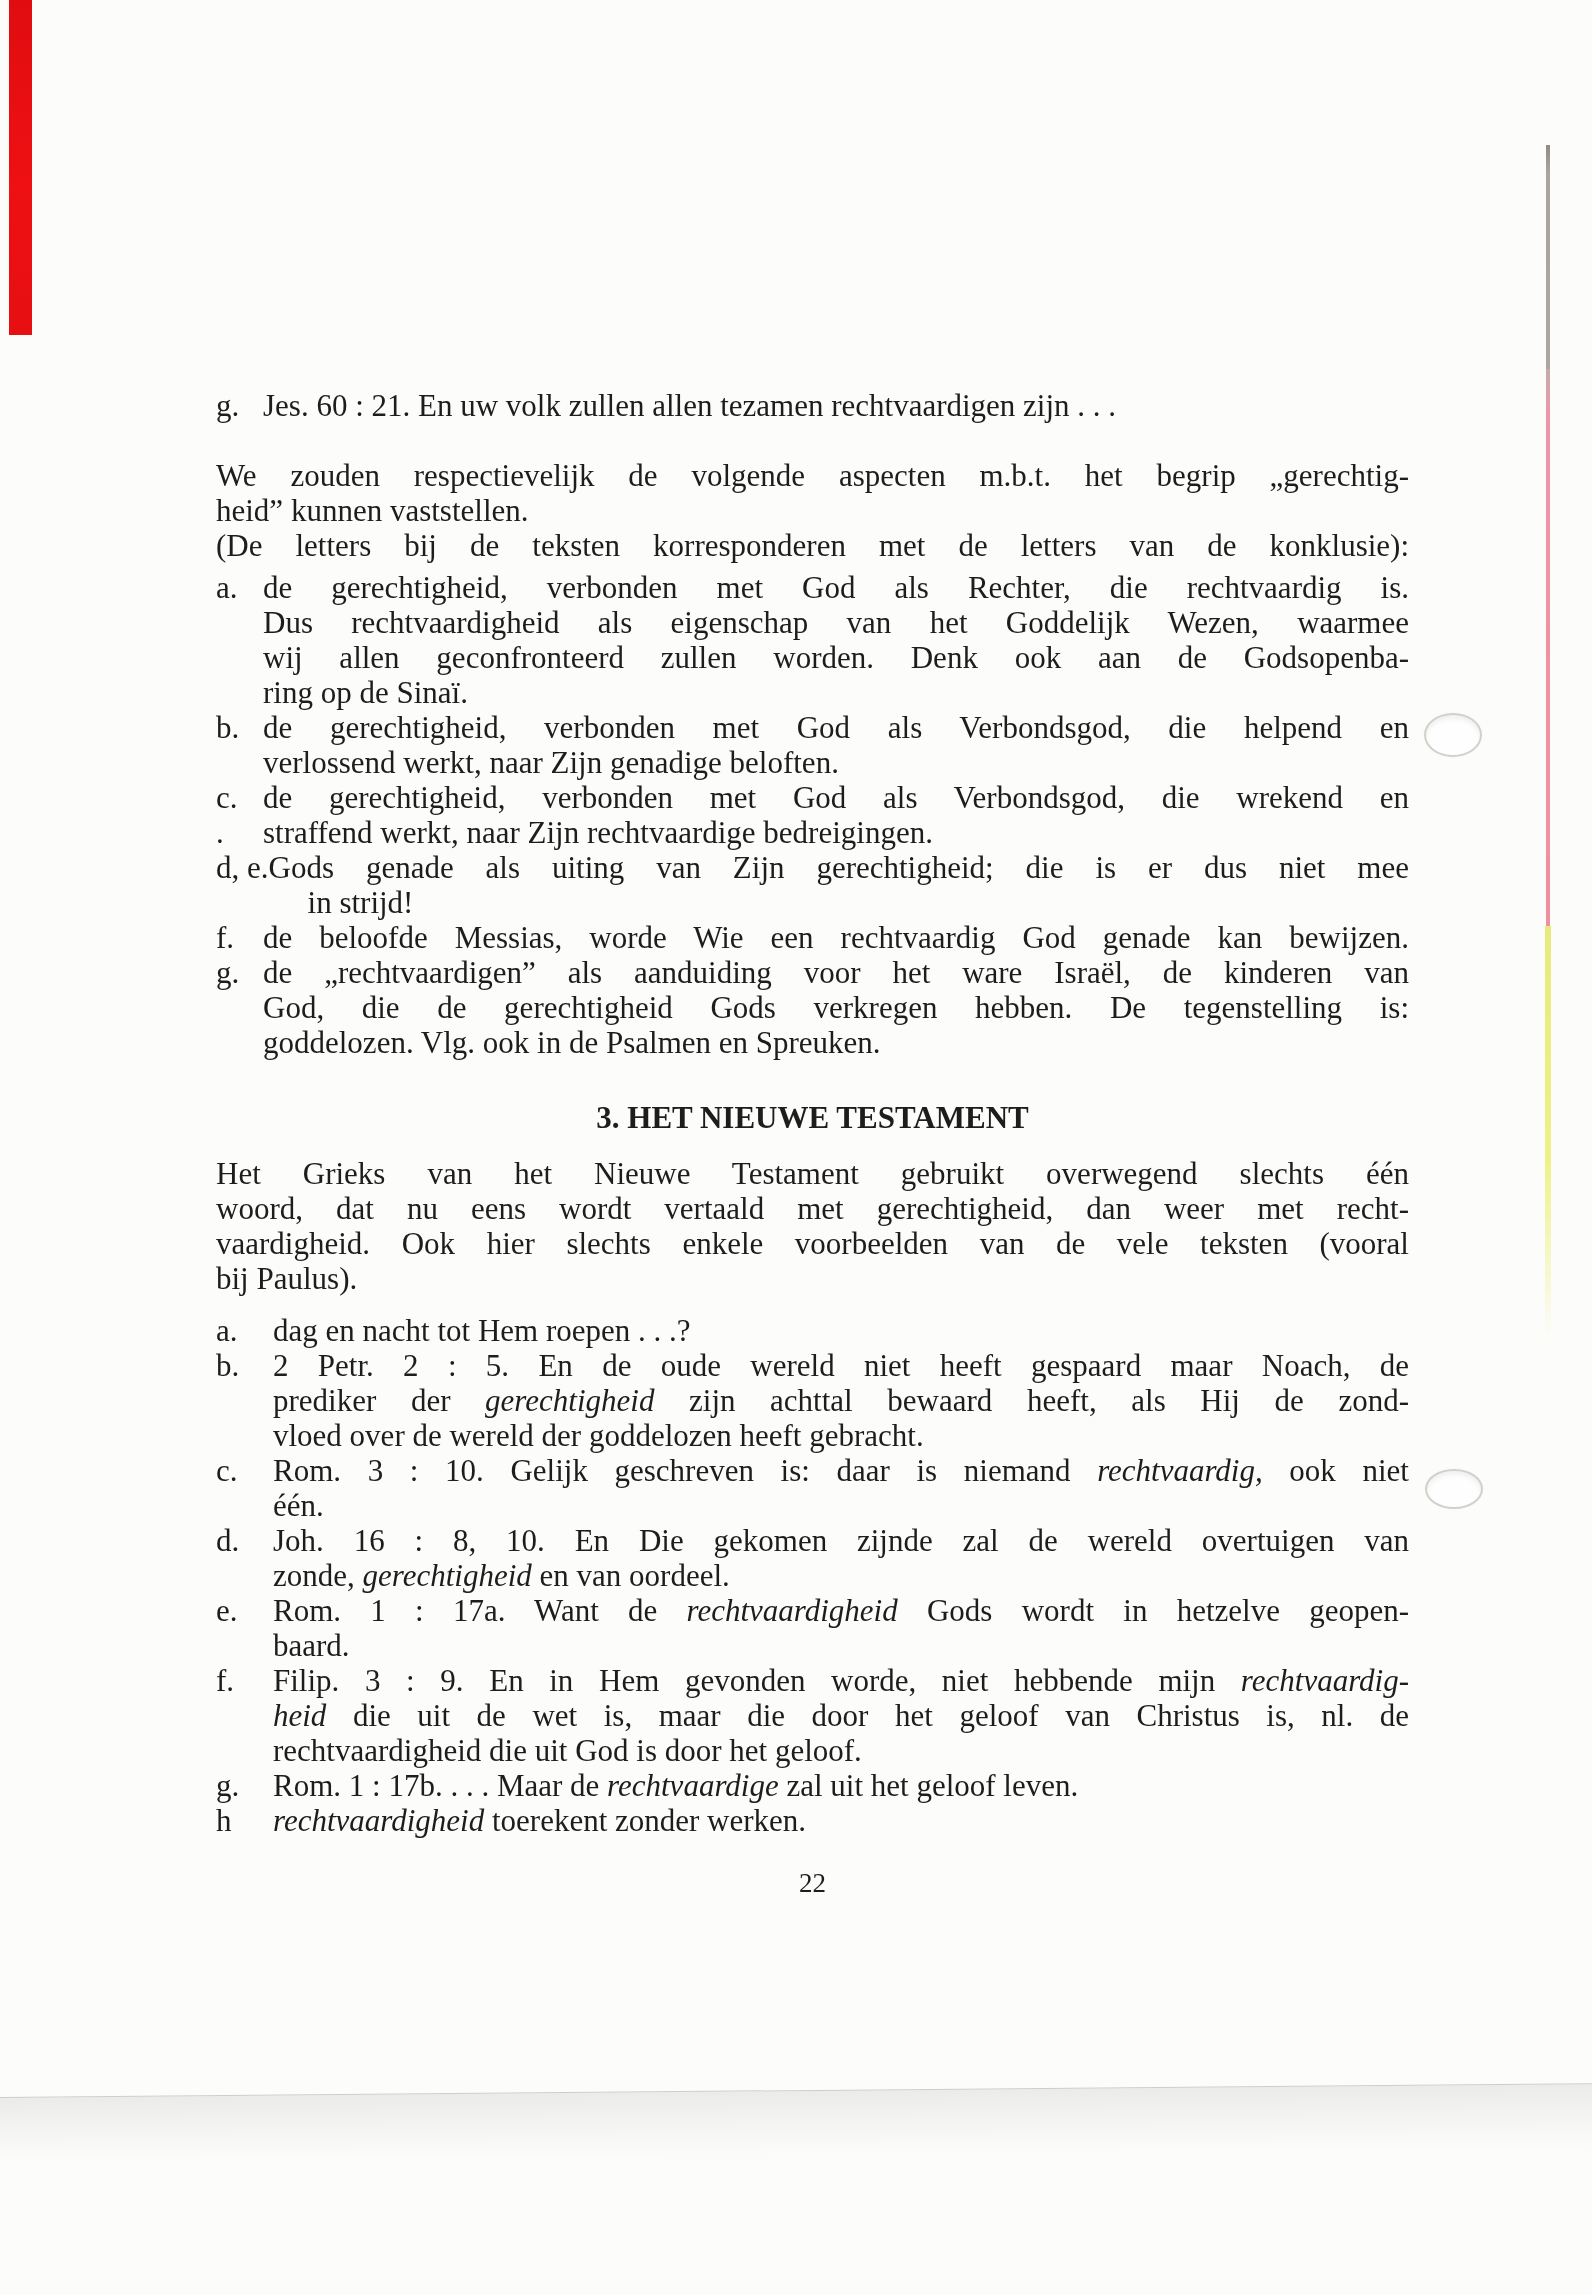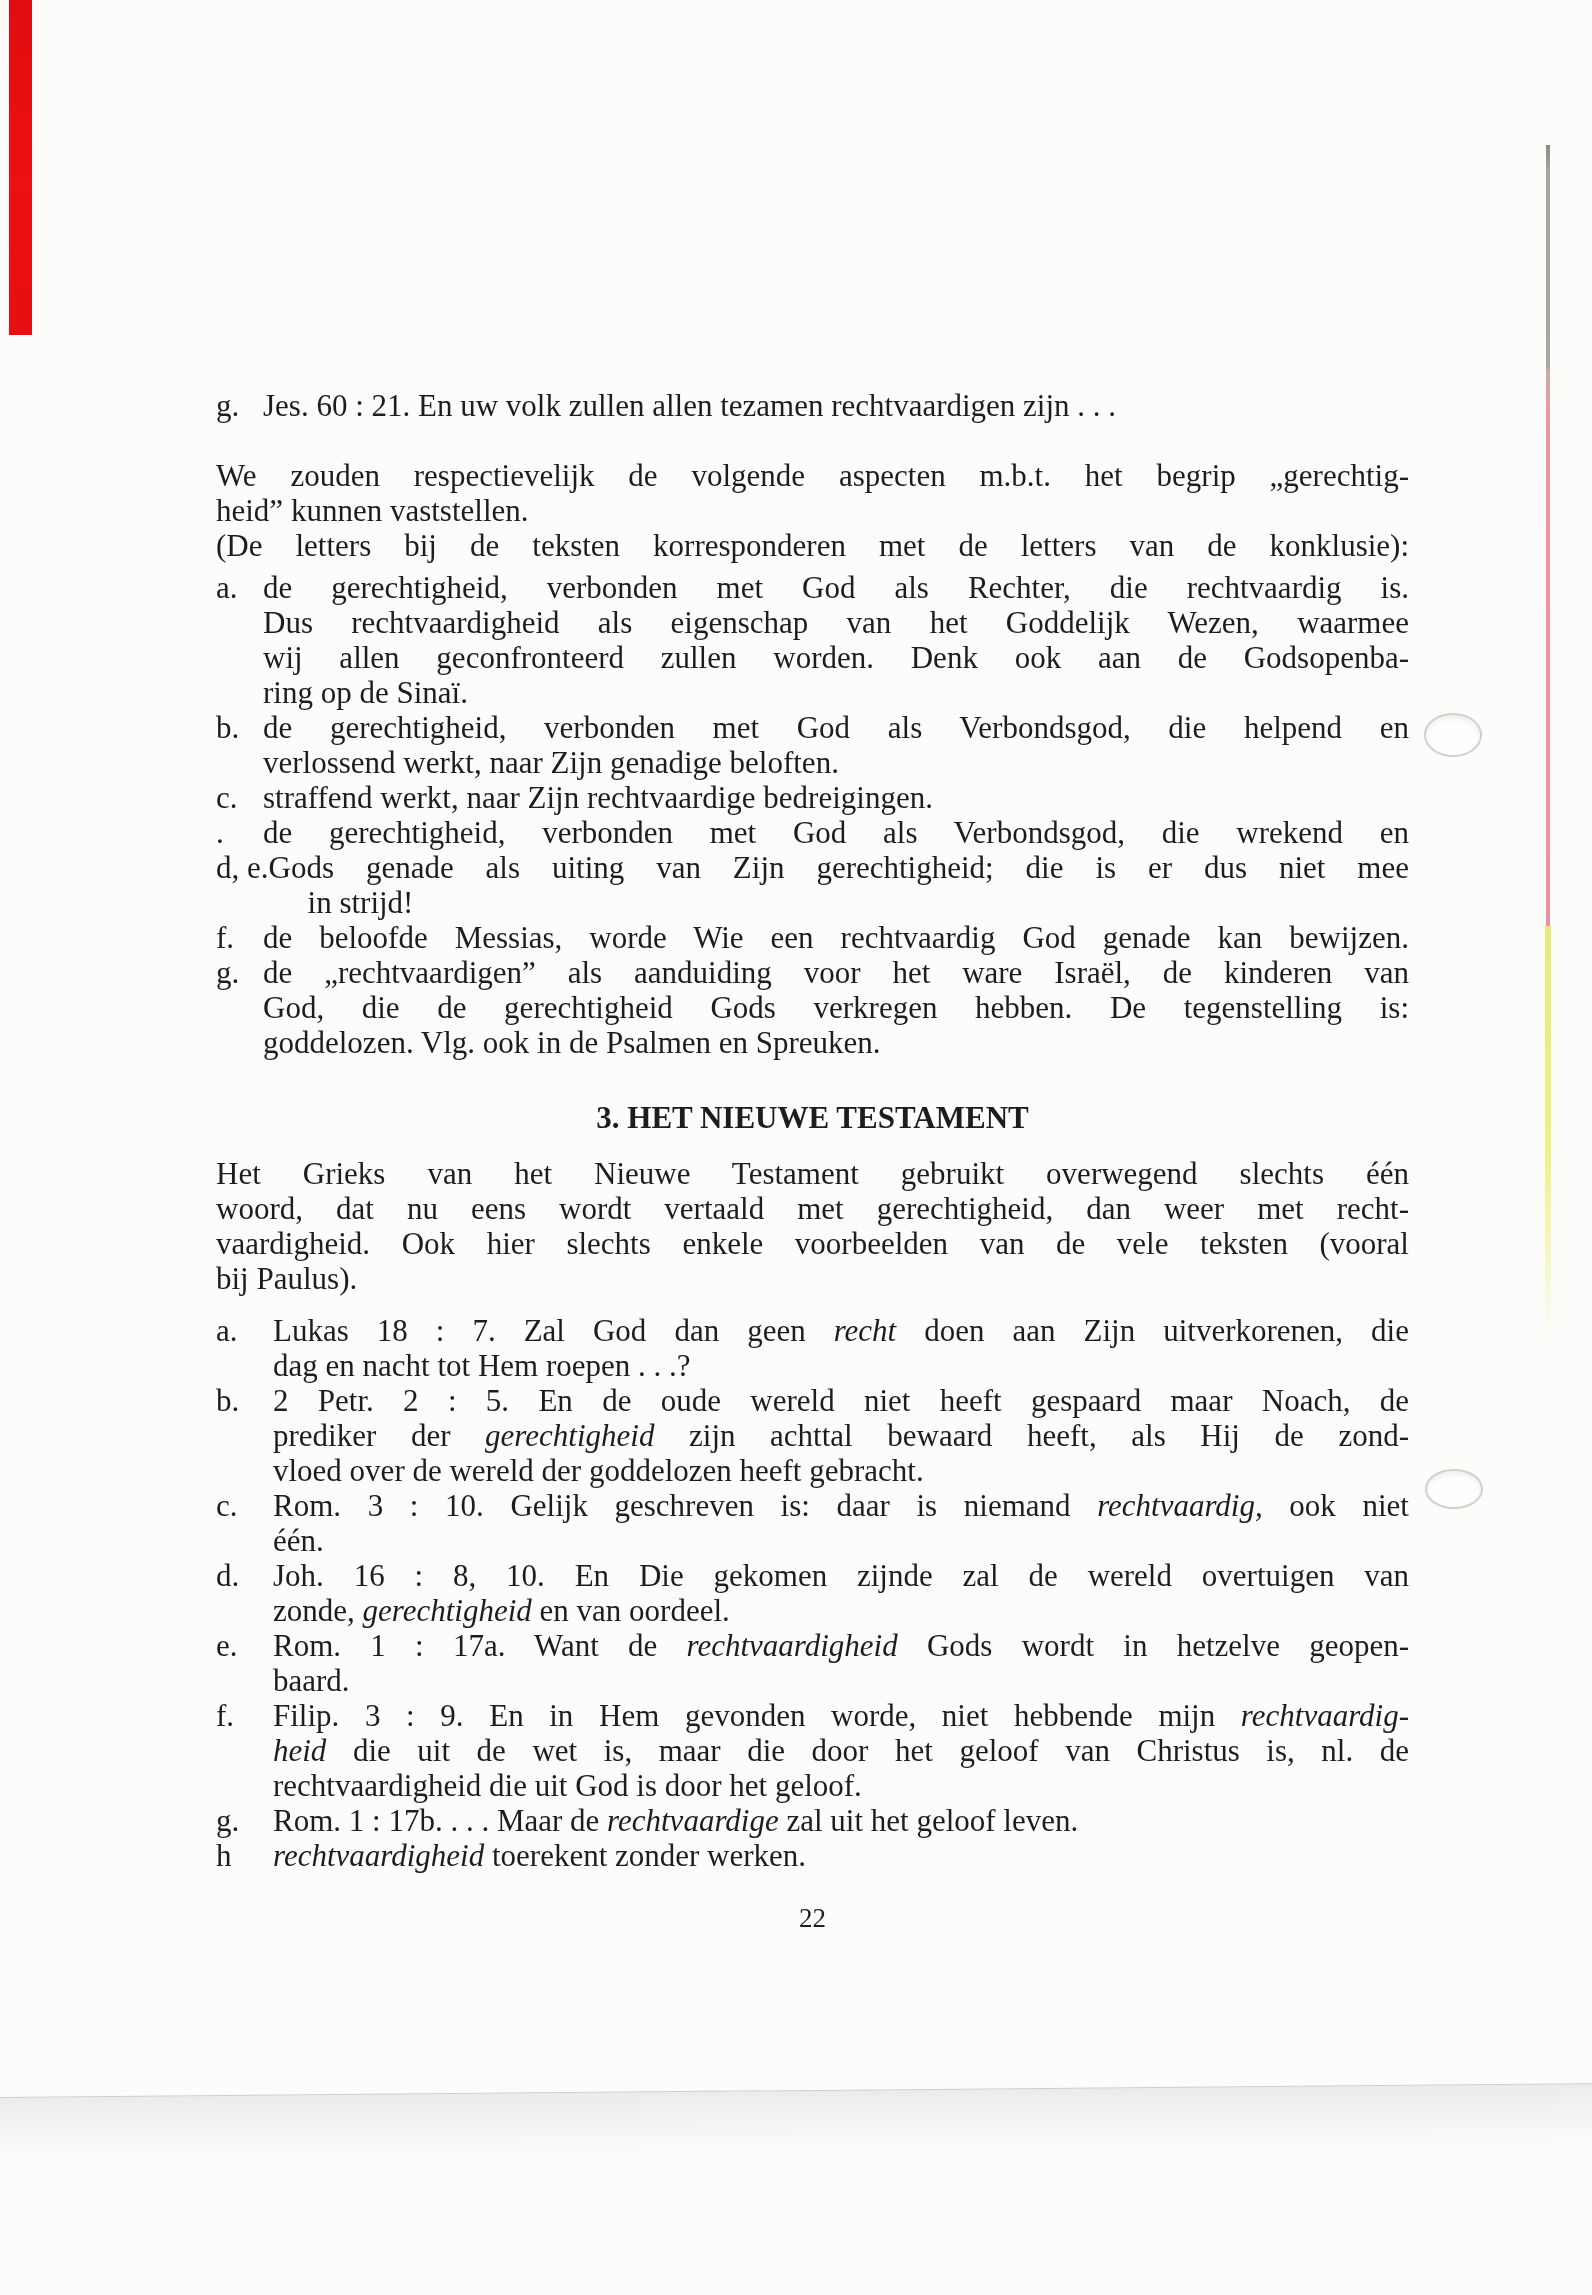--- a/index.html
+++ b/index.html
@@ -104,22 +104,22 @@
         <div class="row">
           <div class="mk"><span>b.</span></div>
           <div class="lines">
             <div class="tl jl"><span>de gerechtigheid, verbonden met God als Verbondsgod, die helpend en</span></div>
             <div class="tl"><span>verlossend werkt, naar Zijn genadige beloften.</span></div>
           </div>
         </div>
         <div class="row">
           <div class="mk"><span>c.</span><span>.</span></div>
           <div class="lines">
+            <div class="tl jl"><span>de gerechtigheid, verbonden met God als Verbondsgod, die wrekend en</span></div>
             <div class="tl"><span>straffend werkt, naar Zijn rechtvaardige bedreigingen.</span></div>
-            <div class="tl jl"><span>de gerechtigheid, verbonden met God als Verbondsgod, die wrekend en</span></div>
           </div>
         </div>
         <div class="row">
           <div class="mk"><span>d, e.</span></div>
           <div class="lines">
             <div class="tl jl"><span>Gods genade als uiting van Zijn gerechtigheid; die is er dus niet mee</span></div>
             <div class="tl" style="padding-left: 39px;"><span>in strijd!</span></div>
           </div>
         </div>
         <div class="row">
@@ -141,21 +141,20 @@
     <div id="p2">
         <div class="tl jl"><span>Het Grieks van het Nieuwe Testament gebruikt overwegend slechts één</span></div>
         <div class="tl jl"><span>woord, dat nu eens wordt vertaald met gerechtigheid, dan weer met recht-</span></div>
         <div class="tl jl"><span>vaardigheid. Ook hier slechts enkele voorbeelden van de vele teksten (vooral</span></div>
         <div class="tl"><span>bij Paulus).</span></div>
       </div>
     <div id="list2" class="l2">
         <div class="row">
           <div class="mk"><span>a.</span></div>
           <div class="lines">
-            <div class="tl jl"><span>Lukas 18 : 7. Zal God dan geen </span><i>recht</i><span> doen aan Zijn uitverkorenen, die</span></div>
             <div class="tl"><span>dag en nacht tot Hem roepen . . .?</span></div>
           </div>
         </div>
         <div class="row">
           <div class="mk"><span>b.</span></div>
           <div class="lines">
             <div class="tl jl"><span>2 Petr. 2 : 5. En de oude wereld niet heeft gespaard maar Noach, de</span></div>
             <div class="tl jl"><span>prediker der </span><i>gerechtigheid</i><span> zijn achttal bewaard heeft, als Hij de zond-</span></div>
             <div class="tl"><span>vloed over de wereld der goddelozen heeft gebracht.</span></div>
           </div>

